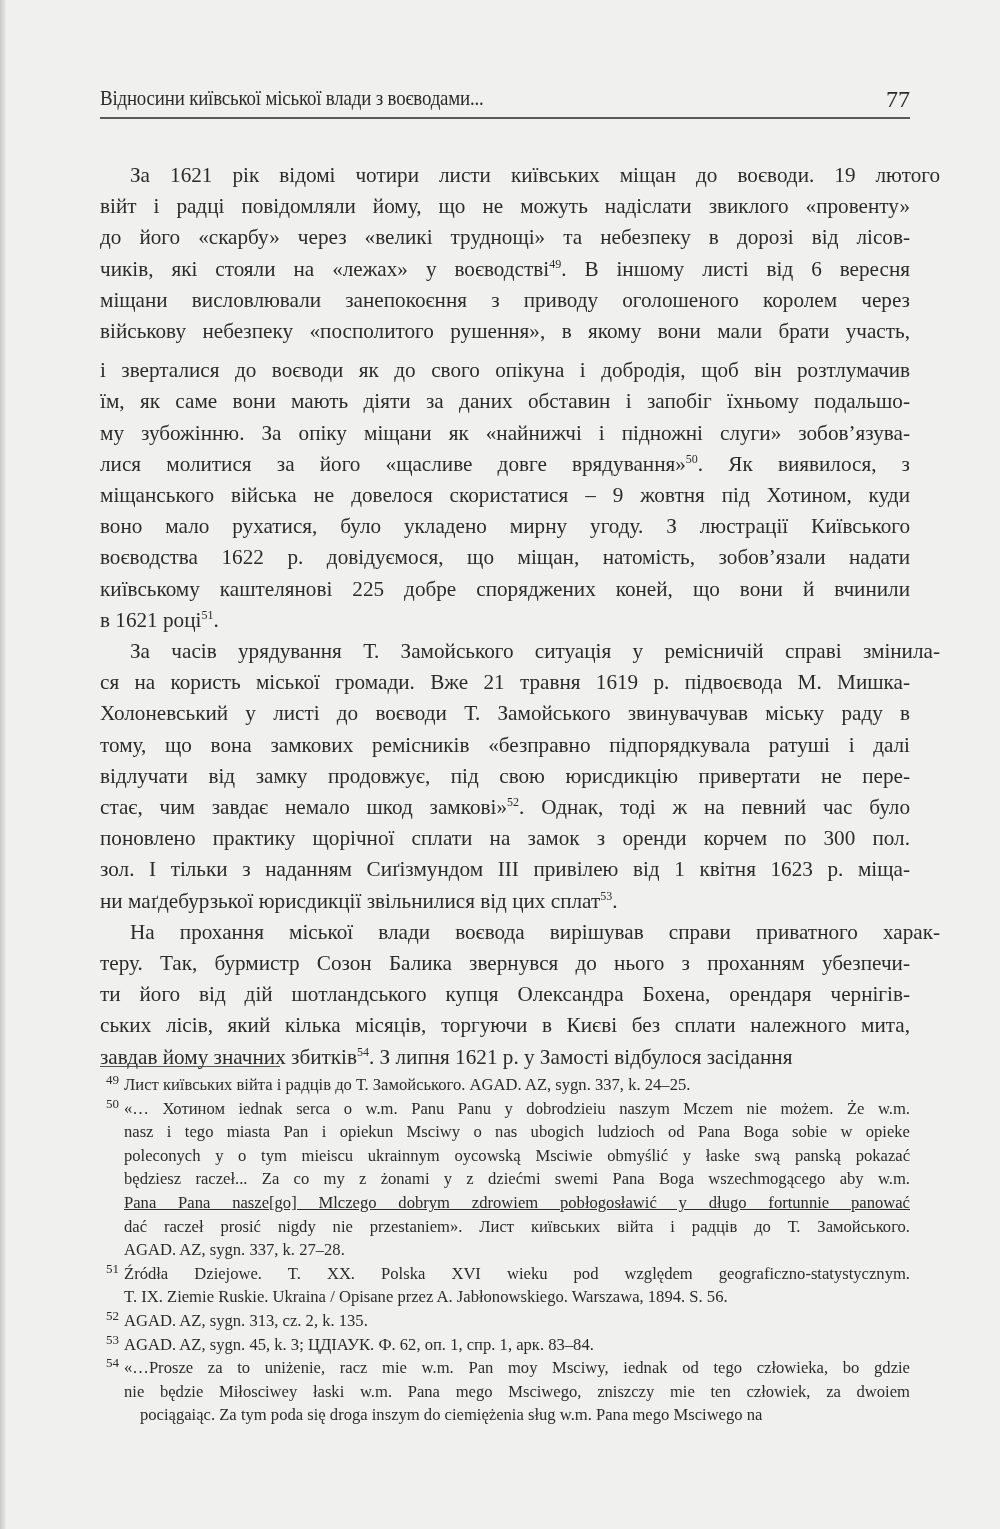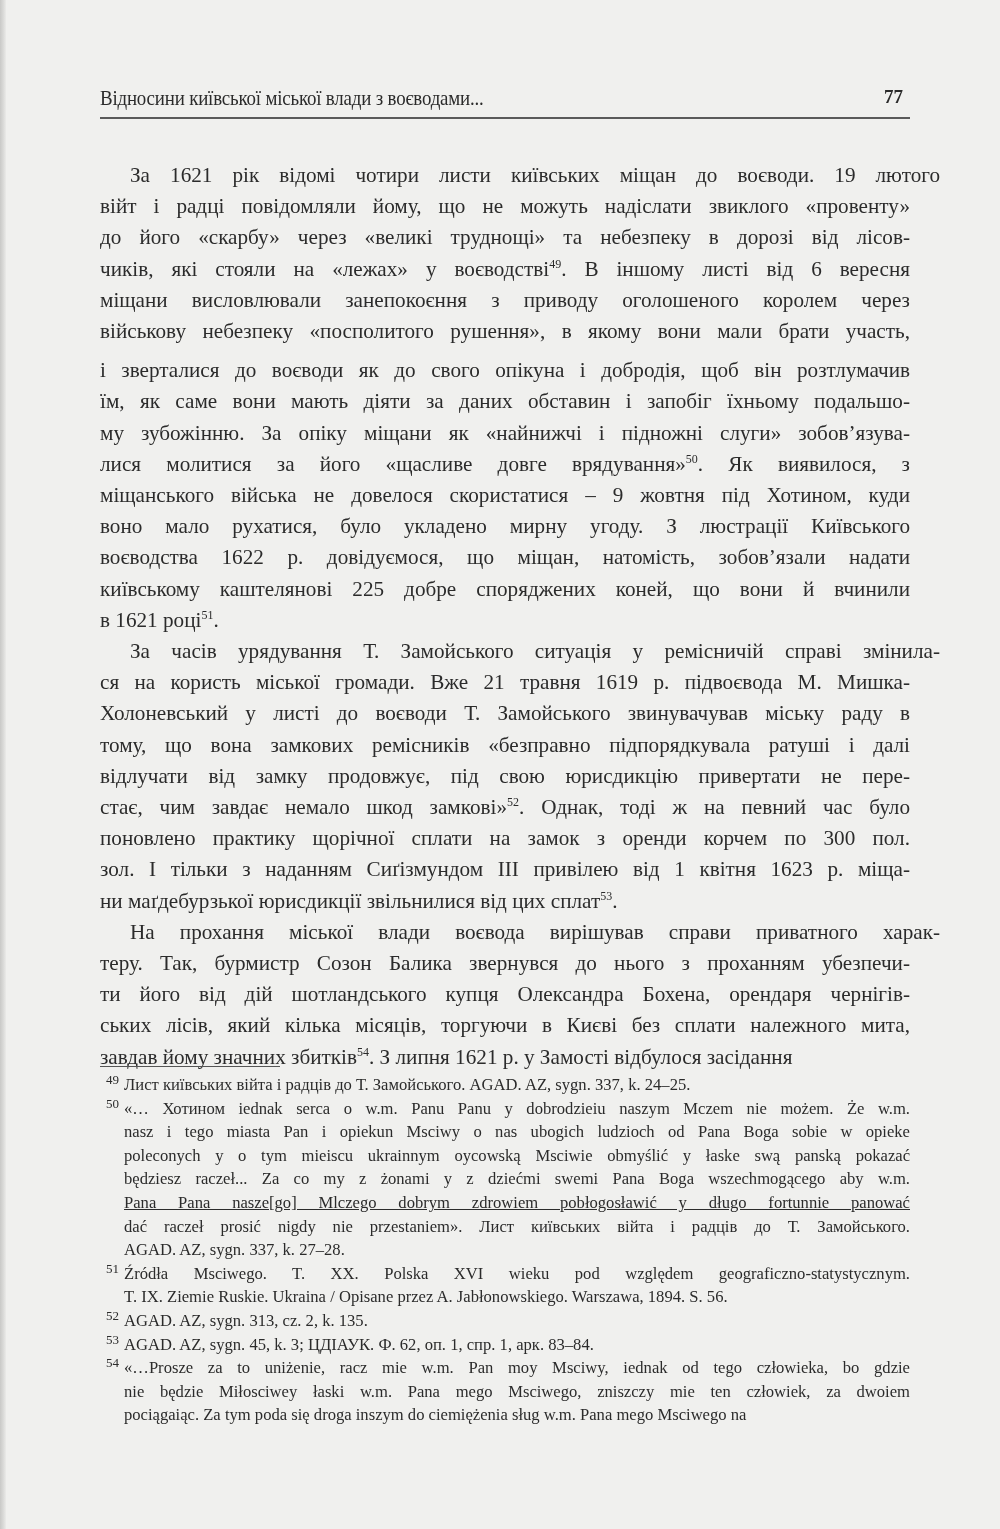--- a/index.html
+++ b/index.html
@@ -20,23 +20,22 @@
   .running-head {
     position: absolute; left: 0; top: 86px; width: 810px; height: 30px;
   }
   .running-title {
     position: absolute; left: 0; top: 0;
     font-size: 21px; letter-spacing: -0.2px;
     transform: scaleX(0.9); transform-origin: left top;
     white-space: nowrap;
   }
   .page-number {
-    position: absolute; right: 7px; top: 0;
-    font-size: 19px;
-    font-weight: bold;
+    position: absolute; right: 0; top: 0;
+    font-size: 24px;
   }
   .head-rule {
     position: absolute; left: 0; top: 117px; width: 810px; height: 0;
     border-top: 2px solid #5a5a5a;
   }
   .body-text {
     position: absolute; left: 0; top: 160px; width: 810px;
     font-size: 21.2px; line-height: 31.2px;
     text-align: justify;
   }
@@ -128,31 +127,31 @@
         <span class="ln" style="width: 786px; display: block;">«… Хотином iednak serca o w.m. Panu Panu y dobrodzieiu naszym Mczem nie możem. Że w.m.</span>
         <span class="ln" style="width: 786px; display: block;">nasz i tego miasta Pan i opiekun Msciwy o nas ubogich ludzioch od Pana Boga sobie w opieke</span>
         <span class="ln" style="width: 786px; display: block;">poleconych y o tym mieiscu ukrainnym oycowską Msciwie obmyślić y łaske swą panską pokazać</span>
         <span class="ln" style="width: 786px; display: block;">będziesz raczeł... Za co my z żonami y z dziećmi swemi Pana Boga wszechmogącego aby w.m.</span>
         <span class="ln" style="width: 786px; display: block; text-decoration: underline;">Pana Pana nasze[go] Mlczego dobrym zdrowiem pobłogosławić y długo fortunnie panować</span>
         <span class="ln" style="width: 786px; display: block;">dać raczeł prosić nigdy nie przestaniem». Лист київських війта і радців до Т. Замойського.</span>
         <span class="ln last" style="width: 786px; display: block;">AGAD. AZ, sygn. 337, k. 27–28.</span>
       </div>
       <div class="fn">
         <span class="fn-num">51</span>
-        <span class="ln" style="width: 786px; display: block;">Źródła Msciwego. T. XX. Polska XVI wieku pod względem geograficzno-statystycznym.</span>
+        <span class="ln" style="width: 786px; display: block;">Źródła Dziejowe. T. XX. Polska XVI wieku pod względem geograficzno-statystycznym.</span>
         <span class="ln last" style="width: 786px; display: block;">T. IX. Ziemie Ruskie. Ukraina / Opisane przez A. Jabłonowskiego. Warszawa, 1894. S. 56.</span>
       </div>
       <div class="fn">
         <span class="fn-num">52</span>
         <span class="ln last" style="width: 786px; display: block;">AGAD. AZ, sygn. 313, cz. 2, k. 135.</span>
       </div>
       <div class="fn">
         <span class="fn-num">53</span>
         <span class="ln last" style="width: 786px; display: block;">AGAD. AZ, sygn. 45, k. 3; ЦДІАУК. Ф. 62, оп. 1, спр. 1, арк. 83–84.</span>
       </div>
       <div class="fn">
         <span class="fn-num">54</span>
         <span class="ln" style="width: 786px; display: block;">«…Prosze za to uniżenie, racz mie w.m. Pan moy Msciwy, iednak od tego człowieka, bo gdzie</span>
         <span class="ln" style="width: 786px; display: block;">nie będzie Miłosciwey łaski w.m. Pana mego Msciwego, zniszczy mie ten człowiek, za dwoiem</span>
-        <span class="ln last" style="width: 786px; display: block;">pociągaiąc. Za tym poda się droga inszym do ciemiężenia sług w.m. Pana mego Msciwego na</span>
+        <span class="ln last" style="width: 786px; display: block; margin-left: 16px;">pociągaiąc. Za tym poda się droga inszym do ciemiężenia sług w.m. Pana mego Msciwego na</span>
       </div>
     </div>
 </div>
 
 </body></html>

